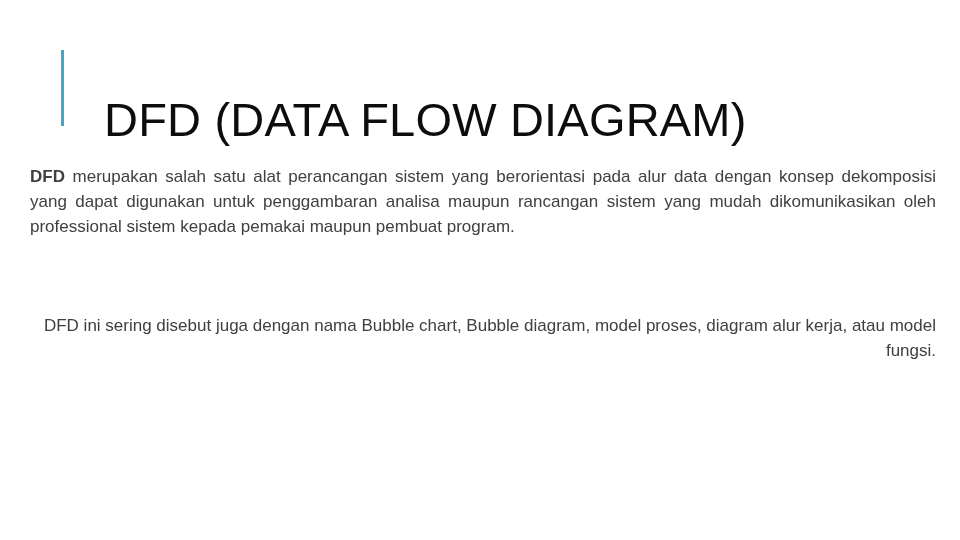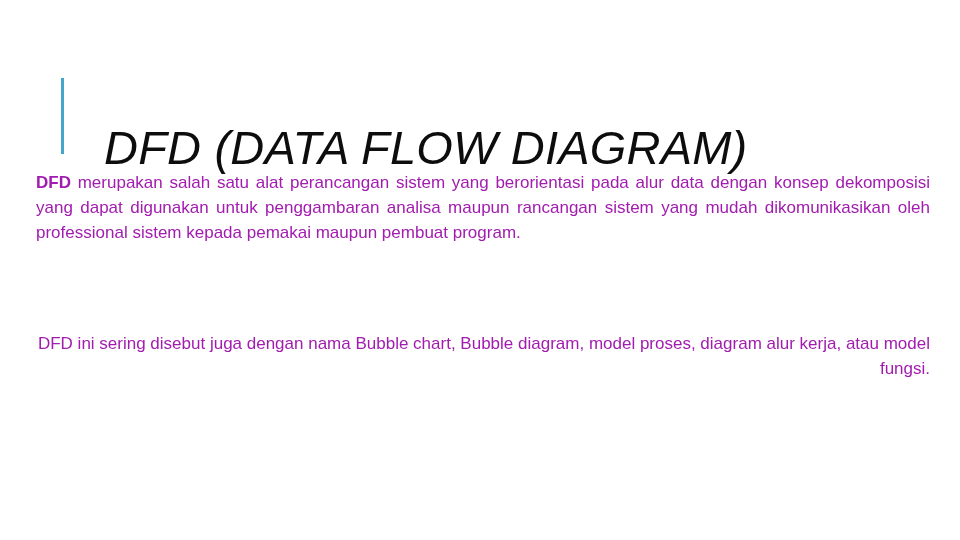--- a/index.html
+++ b/index.html
@@ -17,26 +17,25 @@
     height: 540px;
     background: #ffffff;
     overflow: hidden;
     box-sizing: border-box;
   }
 
   
   .title-block {
     position: absolute;
     left: 0;
-    top: 72px;
+    top: 44px;
     width: 781px;
     height: 88px;
     display: flex;
     align-items: center;
-    font-style: italic;
   }
   .accent-bar {
     position: absolute;
     left: 61px;
     top: 6px;
     width: 3px;
     height: 76px;
     background: #45a5ca;
   }
   .slide-title {
@@ -56,24 +55,24 @@
   }
 
   
   .body-area {
     position: absolute;
     left: 18px;
     top: 152px;
     width: 930px;
   }
   .para {
-    margin: 18px;
+    margin: 12px;
     font-size: 17px;
     line-height: 25px;
-    color: #a21caf;
+    color: #404040;
     font-weight: 400;
   }
   .para.justified {
     text-align: justify;
     text-justify: inter-word;
   }
   .para.plain {
     text-align: right;
   }
   .para .lead {

